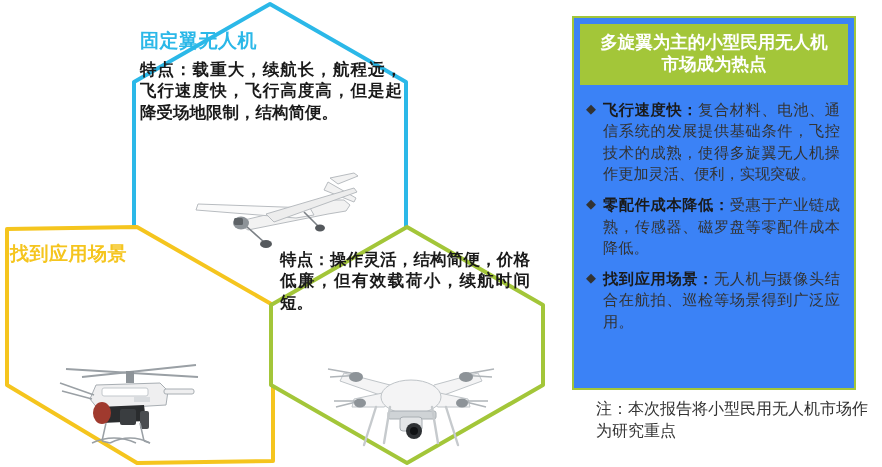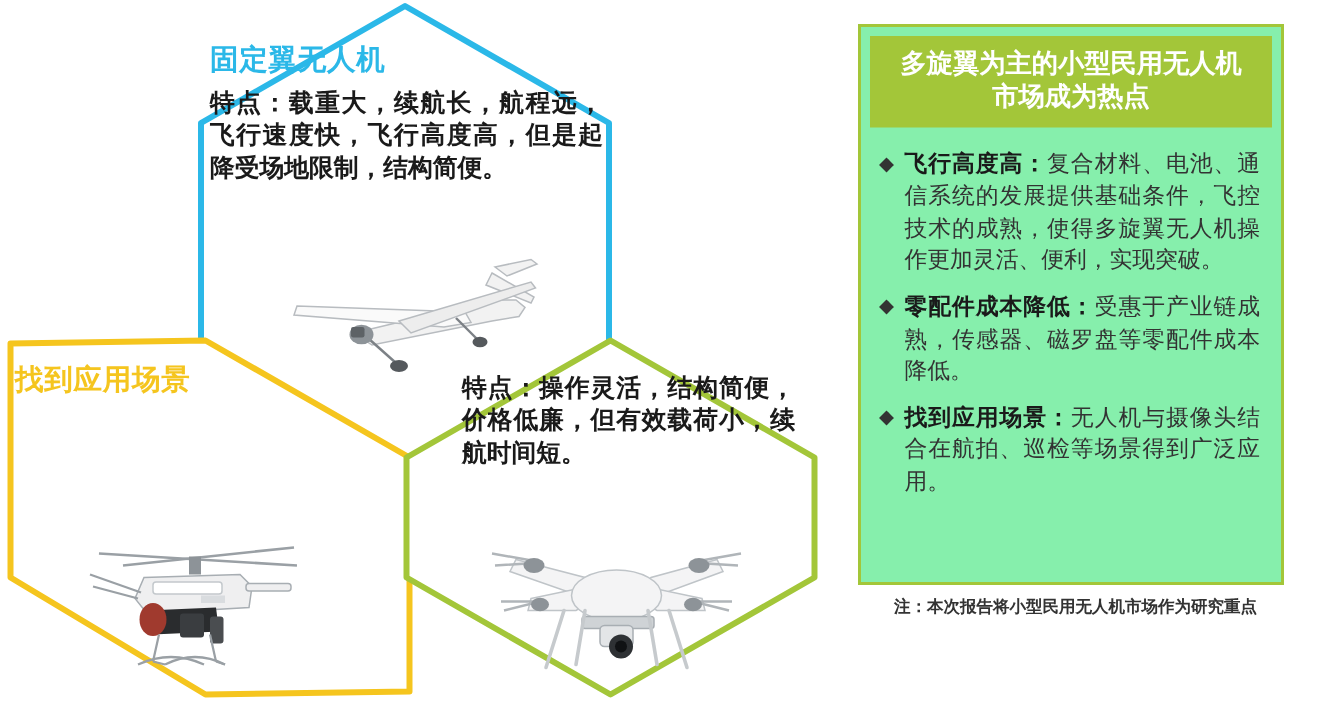--- a/index.html
+++ b/index.html
@@ -57,38 +57,38 @@
   #hex-fixedwing .hex-body  { font-size: 16.5px; margin-top: 7px; }
 
   
   #hex-heli { left: 10px; top: 243px; width: 248px; }
   #hex-heli .hex-title { color: #f5c51e; font-size: 19px; }
   #hex-heli .hex-body  { font-size: 16.5px; margin-top: 6px; }
 
   
   #hex-multirotor { left: 280px; top: 243px; width: 250px; }
   #hex-multirotor .hex-title { color: #a3c639; font-size: 19px; }
-  #hex-multirotor .hex-body  { font-size: 16.5px; margin-top: 6px; margin-left: 28px; }
+  #hex-multirotor .hex-body  { font-size: 16.5px; margin-top: 6px; }
 
   
   .art { position: absolute; }
   #art-fixedwing  { left: 178px; top: 160px; width: 200px; height: 90px; }
   #art-heli       { left: 48px;  top: 355px; width: 165px; height: 95px; }
   #art-multirotor { left: 318px; top: 345px; width: 185px; height: 105px; }
 
   
   #right-panel {
     position: absolute;
     left: 572px;
     top: 16px;
     width: 284px;
     height: 374px;
     box-sizing: border-box;
     border: 2px solid #a3c639;
-    background: #86efac;
+    background: #3b82f6;
   }
   #panel-header {
     background: #a3c639;
     margin: 6px 6px 0 6px;
     padding: 8px 6px 9px 6px;
     color: #ffffff;
     font-weight: bold;
     font-size: 17.5px;
     line-height: 1.25;
     text-align: center;
@@ -120,26 +120,25 @@
   .bullet-text .bullet-lead {
     font-weight: bold;
     color: #1a1a1a;
   }
 
   #panel-note {
     position: absolute;
     left: 572px;
     top: 398px;
     width: 300px;
-    font-size: 11px;
+    font-size: 16px;
     line-height: 1.35;
     color: #333333;
     padding-left: 24px;
     box-sizing: border-box;
-    font-weight: bold;
   }
 </style>
 </head>
 <body>
 
 <div id="hex-cluster">
 
   <svg id="hex-svg" viewBox="0 0 560 467">
 
     <polygon points="270,4 406,82 406,238 270,316 134,238 134,82" fill="#ffffff" stroke="#2bb8e8" stroke-width="4" stroke-linejoin="round"></polygon>
@@ -244,21 +243,21 @@
 
   <div id="panel-header">
     <div>多旋翼为主的小型民用无人机</div>
     <div>市场成为热点</div>
   </div>
 
   <div id="panel-bullets">
 
     <div class="bullet-row">
       <span class="bullet-marker">◆</span>
-      <span class="bullet-text"><span class="bullet-lead">飞行高度高：</span><span>复合材料、电池、通信系统的发展提供基础条件，飞控技术的成熟，使得多旋翼无人机操作更加灵活、便利，实现突破。</span></span>
+      <span class="bullet-text"><span class="bullet-lead">飞行速度快：</span><span>复合材料、电池、通信系统的发展提供基础条件，飞控技术的成熟，使得多旋翼无人机操作更加灵活、便利，实现突破。</span></span>
     </div>
 
     <div class="bullet-row">
       <span class="bullet-marker">◆</span>
       <span class="bullet-text"><span class="bullet-lead">零配件成本降低：</span><span>受惠于产业链成熟，传感器、磁罗盘等零配件成本降低。</span></span>
     </div>
 
     <div class="bullet-row">
       <span class="bullet-marker">◆</span>
       <span class="bullet-text"><span class="bullet-lead">找到应用场景：</span><span>无人机与摄像头结合在航拍、巡检等场景得到广泛应用。</span></span>

